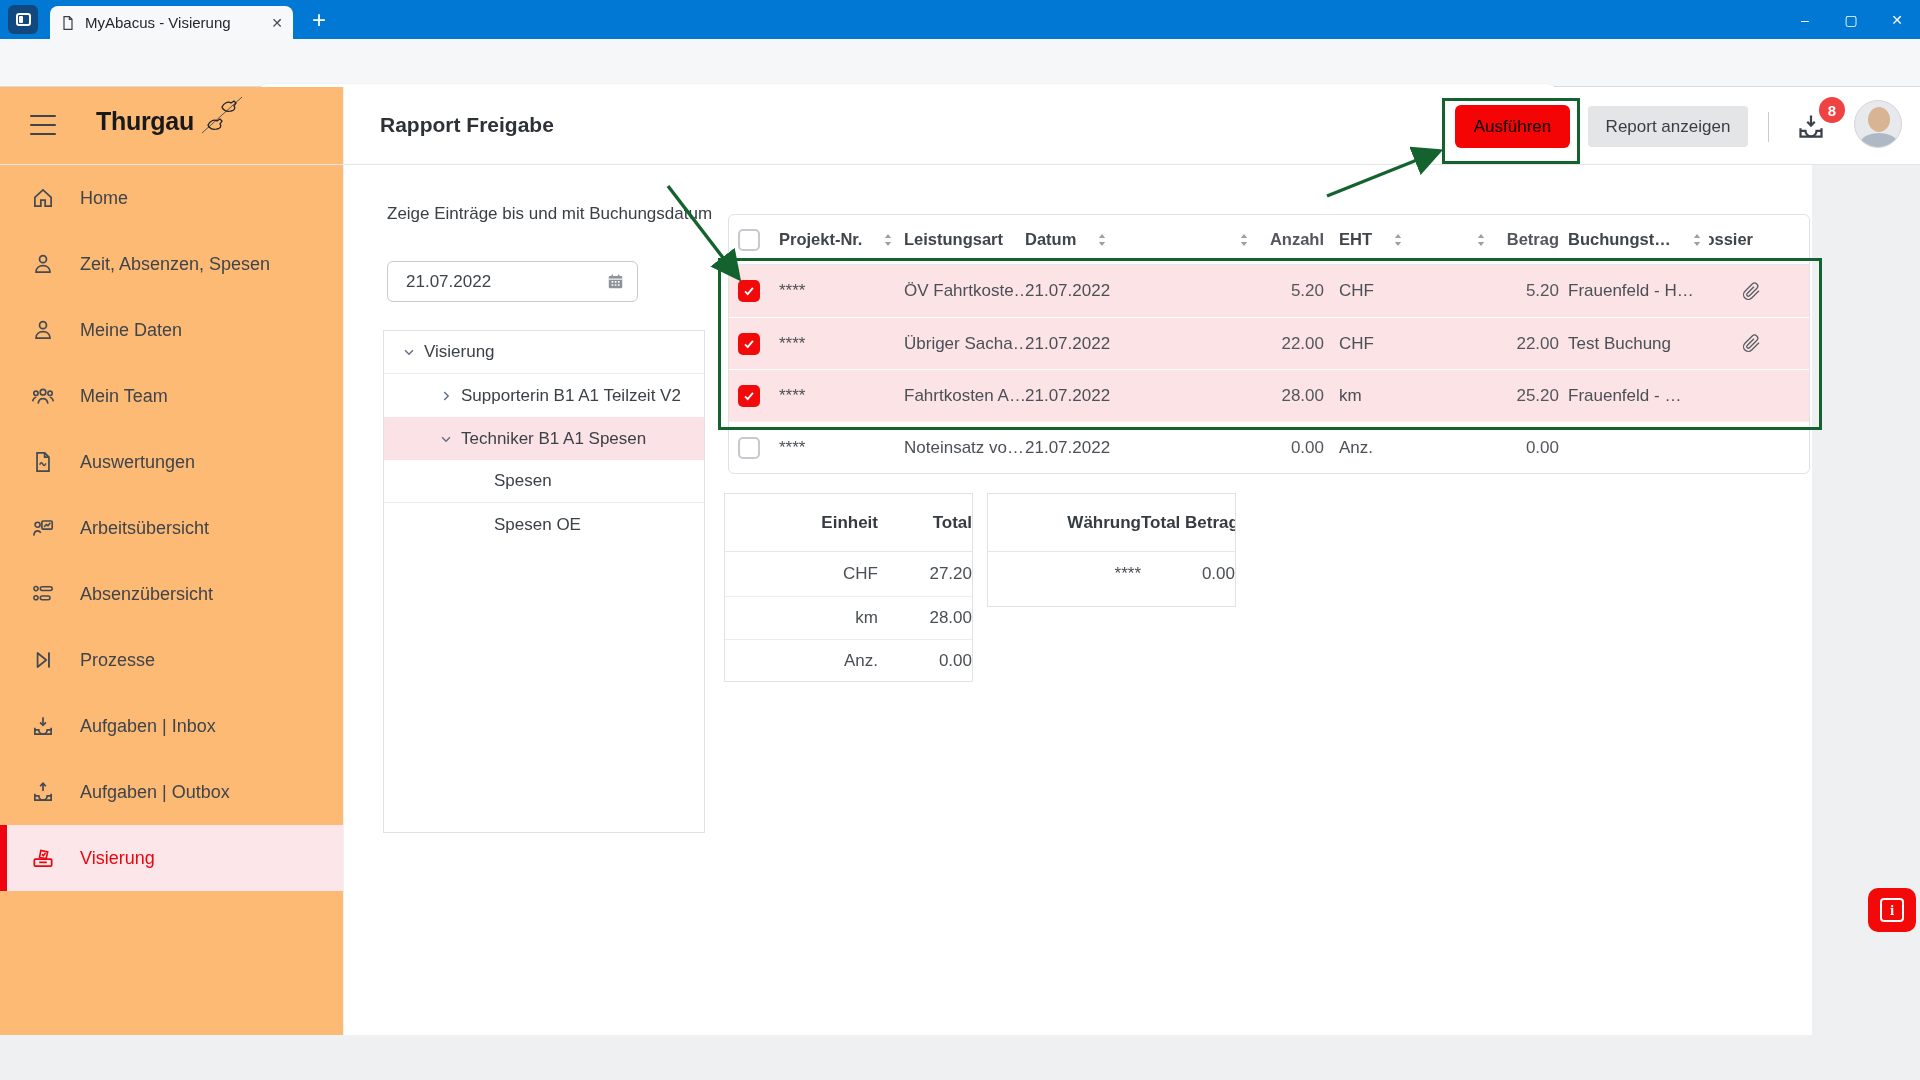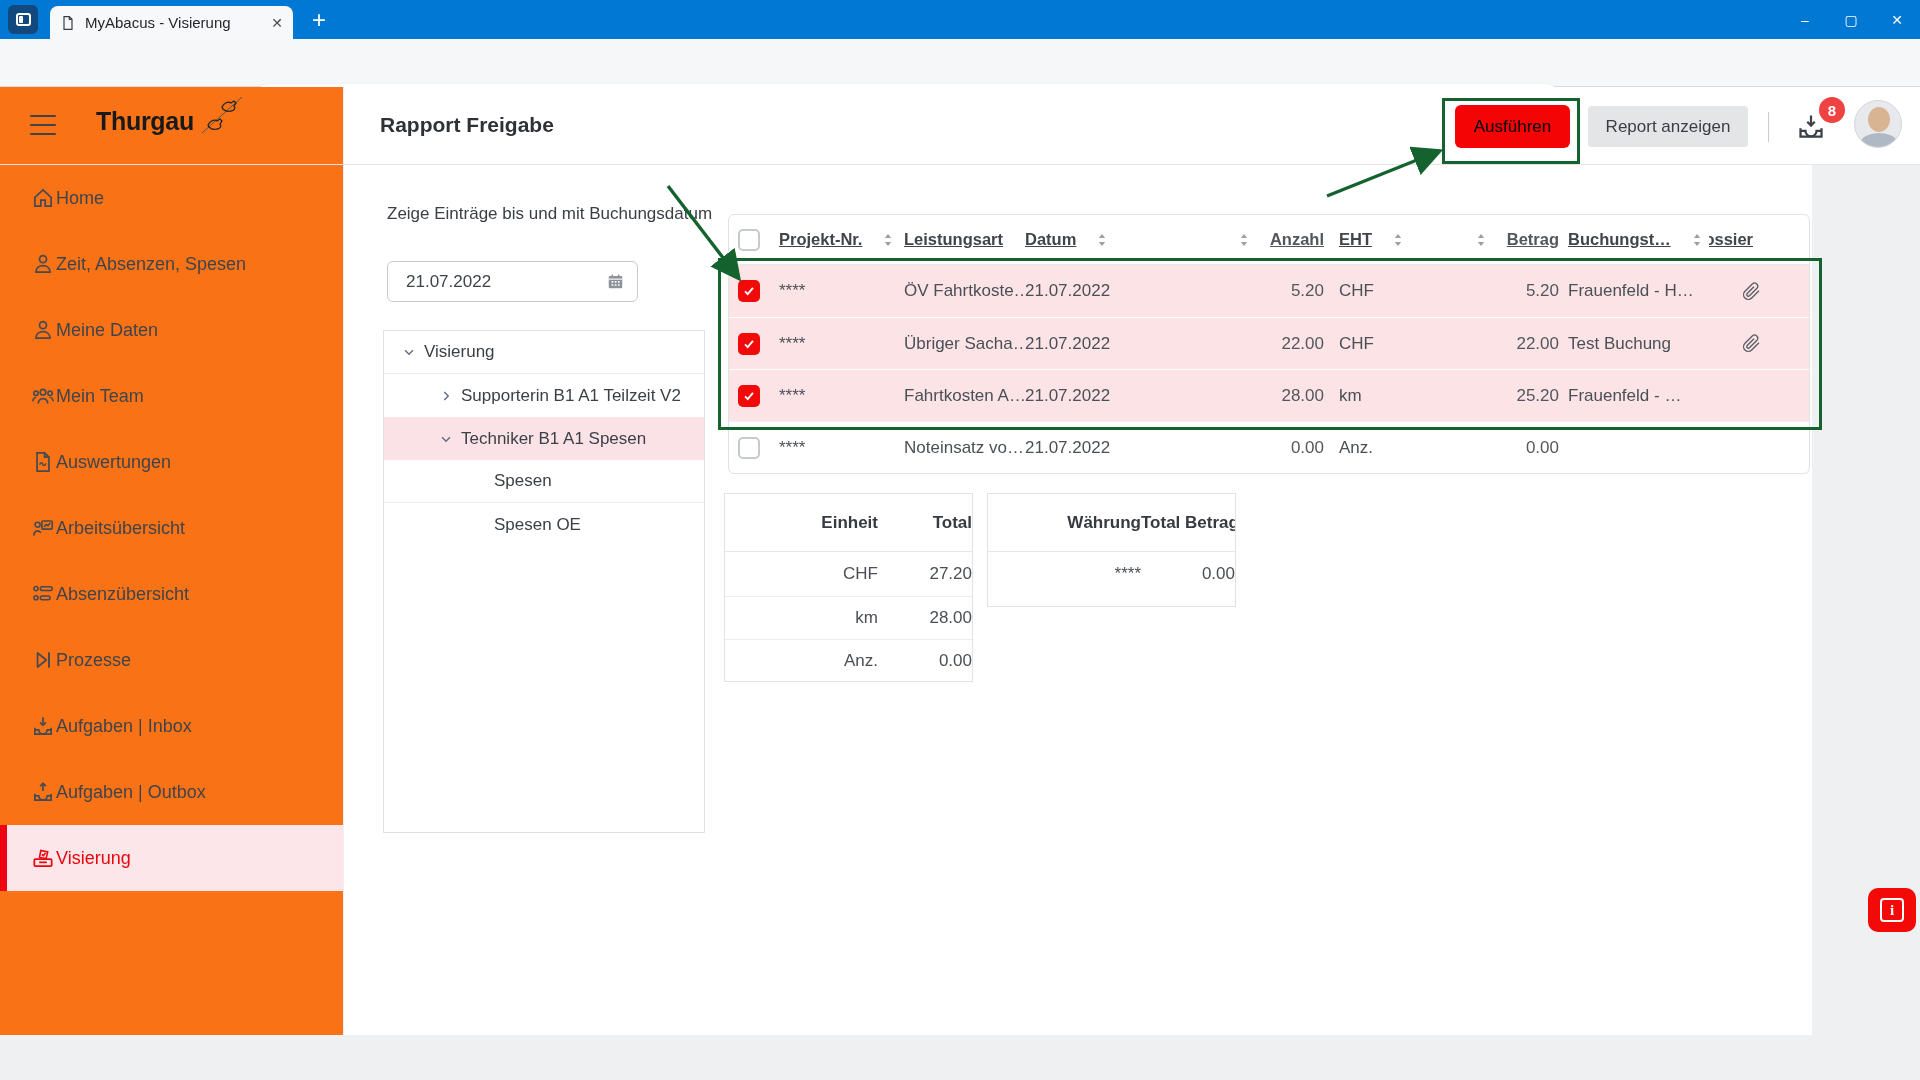--- a/index.html
+++ b/index.html
@@ -24,27 +24,27 @@
   .urlbar { position:absolute; left:252px; top:45px; width:1311px; height:36px; background:#fff; border-radius:18px; box-shadow:0 1px 3px rgba(0,0,0,.14); display:flex; align-items:center; padding:0 14px; }
   .url-text { margin-left:10px; font-size:15px; color:#45494e; white-space:nowrap; overflow:hidden; flex:1; }
   .divider-v { position:absolute; width:1px; background:#c9cbce; }
   .f-badge { position:absolute; left:1590px; top:49px; width:29px; height:29px; border-radius:50%; background:#dfe8f6; color:#1f5cc0; font-weight:700; font-style:italic; font-family:"Liberation Serif",serif; font-size:17px; display:flex; align-items:center; justify-content:center; }
   .profile-btn { position:absolute; left:1817px; top:49px; width:28px; height:28px; border-radius:50%; background:#c3c7cc; overflow:hidden; }
   .profile-btn::before { content:""; position:absolute; left:8px; top:5px; width:12px; height:12px; border-radius:50%; background:#fff; }
   .profile-btn::after { content:""; position:absolute; left:3px; top:18px; width:22px; height:14px; border-radius:50%; background:#fff; }
   .dots { position:absolute; left:1875px; top:58px; width:24px; height:10px; color:#3c4043; font-size:18px; letter-spacing:2px; }
 
   
-  .sidebar { position:absolute; left:0; top:87px; width:344px; height:948px; background:#f97316; border-right:1px solid #eef0f2; }
+  .sidebar { position:absolute; left:0; top:87px; width:344px; height:948px; background:#fdba74; border-right:1px solid #eef0f2; }
   .side-head { height:78px; border-bottom:1px solid #e4e5e8; position:relative; }
   .hamburger { position:absolute; left:30px; top:115px; width:26px; height:20px; display:flex; flex-direction:column; justify-content:space-between; top:28px; }
   .hamburger span { display:block; height:2.4px; background:#3f444a; border-radius:2px; }
   .logo { position:absolute; left:96px; top:18px; display:flex; align-items:center; }
   .logo-text { font-size:25px; font-weight:700; color:#17191c; letter-spacing:-0.3px; }
-  .nav-item { position:relative; height:66px; display:flex; align-items:center; padding-left:30px; font-size:18px; color:#3f444c; cursor:pointer; }
+  .nav-item { position:relative; height:66px; display:flex; align-items:center; padding-left:30px; gap:24px; font-size:18px; color:#3f444c; cursor:pointer; }
   .nav-item svg { flex:0 0 26px; }
   .nav-item.active { background:#fce6e9; color:#e9070f; padding-left:23px; border-left:7px solid #ee0511; }
 
   
   .main-header { position:absolute; left:344px; top:87px; width:1576px; height:78px; background:#fff; border-bottom:1px solid #e4e5e8; }
   .page-title { position:absolute; left:36px; top:26px; font-size:21px; font-weight:700; color:#2e3237; }
   .btn-exec { position:absolute; left:1111px; top:18px; width:115px; height:43px; background:#f40404; color:#000000; font-size:17px; font-weight:500; border:none; border-radius:6px; display:flex; align-items:center; justify-content:center; }
   .btn-report { position:absolute; left:1244px; top:19px; width:160px; height:41px; background:#e4e5e7; color:#3a3e44; font-size:17px; border:none; border-radius:4px; display:flex; align-items:center; justify-content:center; }
   .hdr-div { left:1424px; top:25px; height:30px; }
   .tray-wrap { position:absolute; left:1448px; top:21px; width:40px; height:40px; }
@@ -69,21 +69,21 @@
   .ind0 { padding-left:18px; } .ind1 { padding-left:55px; } .ind2 { padding-left:110px; }
 
   
   .table-card { position:absolute; left:728px; top:214px; width:1082px; background:#fff; border:1px solid #e1e2e5; border-radius:6px; }
   .trow { display:grid; grid-template-columns:50px 125px 121px 120px 179px 135px 100px 150px 102px; align-items:center; height:52px; }
   .trow.thead { height:50px; border-bottom:1px solid #e6e7ea; }
   .trow.pink { background:#fbe3e6; }
   .trow.pink + .trow.pink { border-top:1px solid #fff; }
   .trow.last { border-top:1px solid #f0f0f2; }
   .tc { font-size:17px; color:#4b5057; display:flex; align-items:center; white-space:nowrap; overflow:hidden; }
-  .thead .tc { font-size:16.5px; font-weight:600; color:#40454c; gap:21px;text-decoration:underline; }
+  .thead .tc { font-size:16.5px; font-weight:600; color:#40454c; gap:21px; }
   .tc.num { justify-content:flex-end; color:#53575d; }
   .tc.pad-eht { padding-left:15px; }
   .tc.pad-buch { padding-left:9px; }
   .tc.dossier { justify-content:flex-end; padding-right:58px; }
   .tc.dossier-cell { justify-content:flex-end; padding-right:50px; }
   .cb { width:22px; height:22px; border-radius:5px; margin-left:9px; }
   .cb.unchecked { background:#fff; border:2px solid #c6c9ce; }
   .cb.checked { background:#f20a0a; display:flex; align-items:center; justify-content:center; }
 
   

